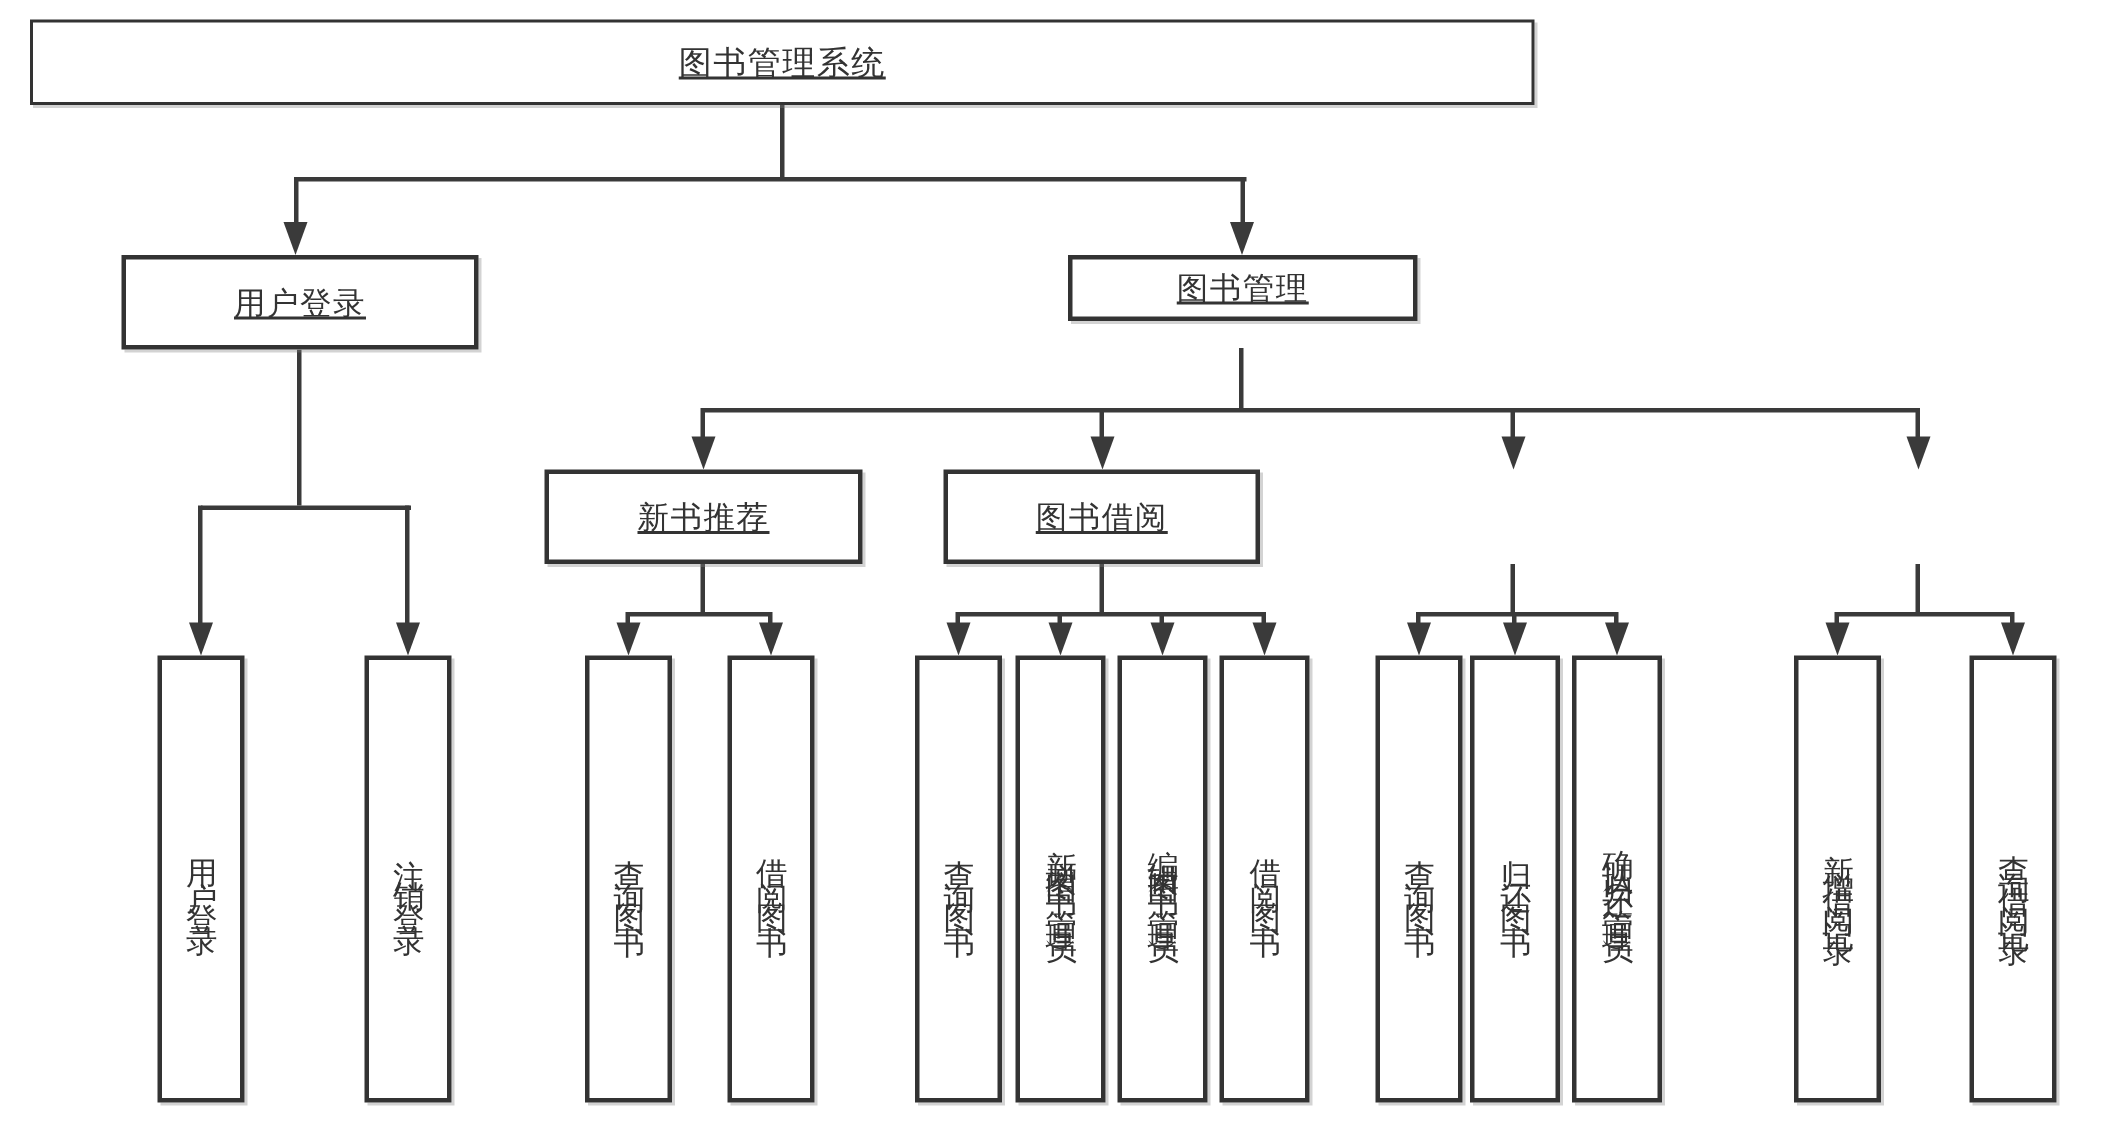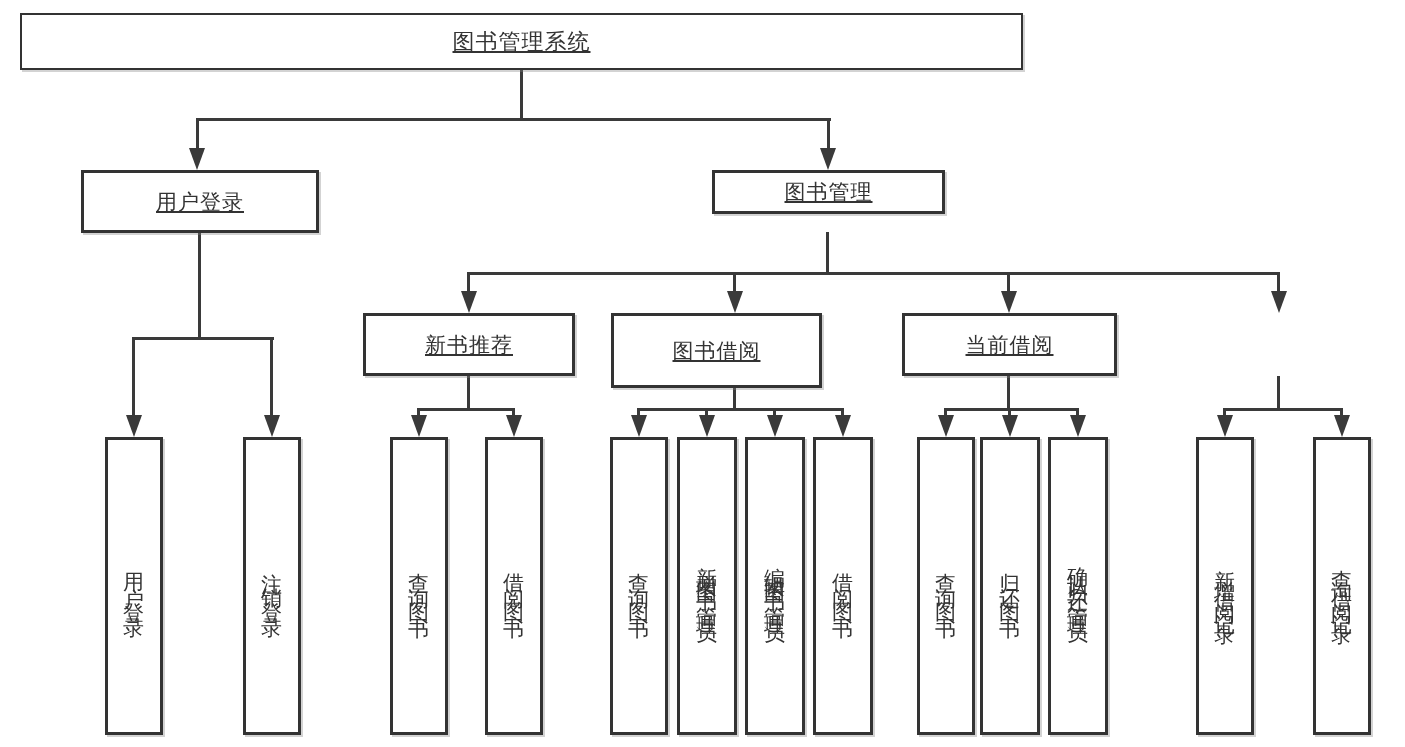--- a/index.html
+++ b/index.html
@@ -74,25 +74,22 @@
   <div class="box" style="left:81px;top:170px;width:238px;height:63px;">
     <span class="h-label">用户登录</span>
   </div>
   <div class="box" style="left:712px;top:170px;width:233px;height:44px;">
     <span class="h-label">图书管理</span>
   </div>
 
   <div class="box" style="left:363px;top:313px;width:212px;height:63px;">
     <span class="h-label">新书推荐</span>
   </div>
-  <div class="box" style="left:611px;top:313px;width:211px;height:75px;">
+  <div class="box" style="left:629px;top:313px;width:211px;height:63px;">
     <span class="h-label">图书借阅</span>
-  </div>
-  <div class="box" style="left:902px;top:313px;width:215px;height:63px;">
-    <span class="h-label">当前借阅</span>
   </div>
 
   <div class="box" style="left:105px;top:437px;width:58px;height:298px;">
     <span class="v-label v-short">用户登录</span>
   </div>
   <div class="box" style="left:243px;top:437px;width:58px;height:298px;">
     <span class="v-label v-short">注销登录</span>
   </div>
 
   <div class="box" style="left:390px;top:437px;width:58px;height:298px;">

